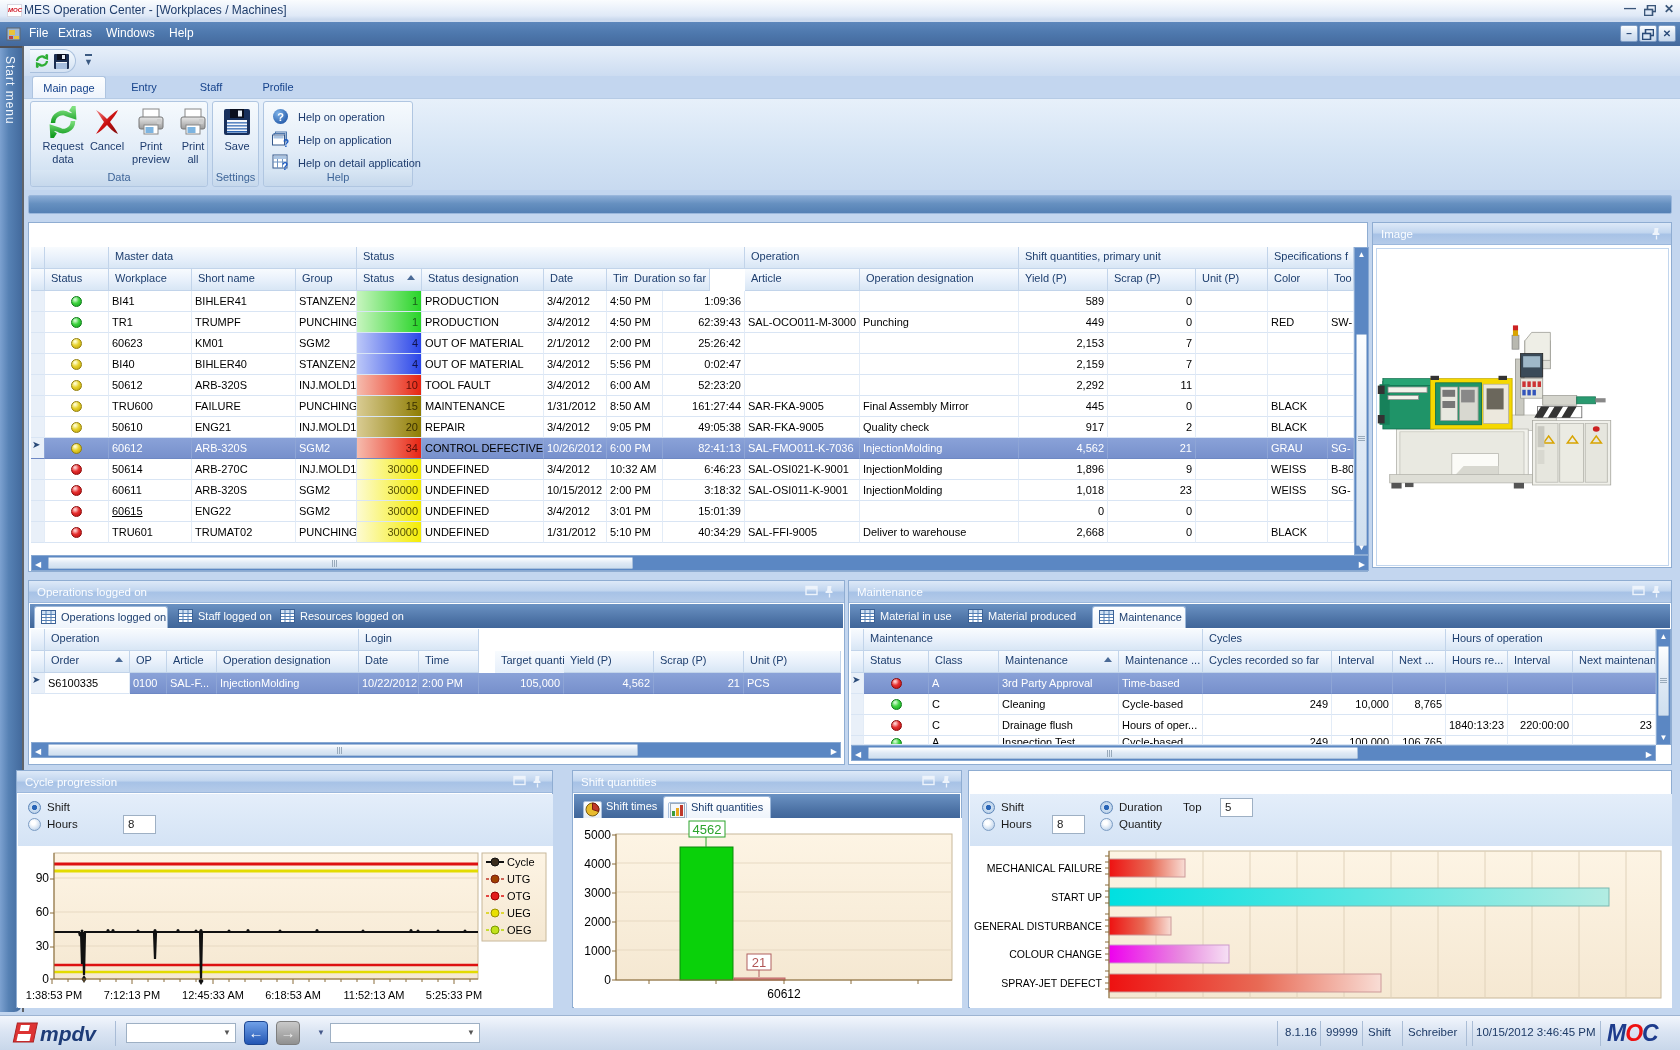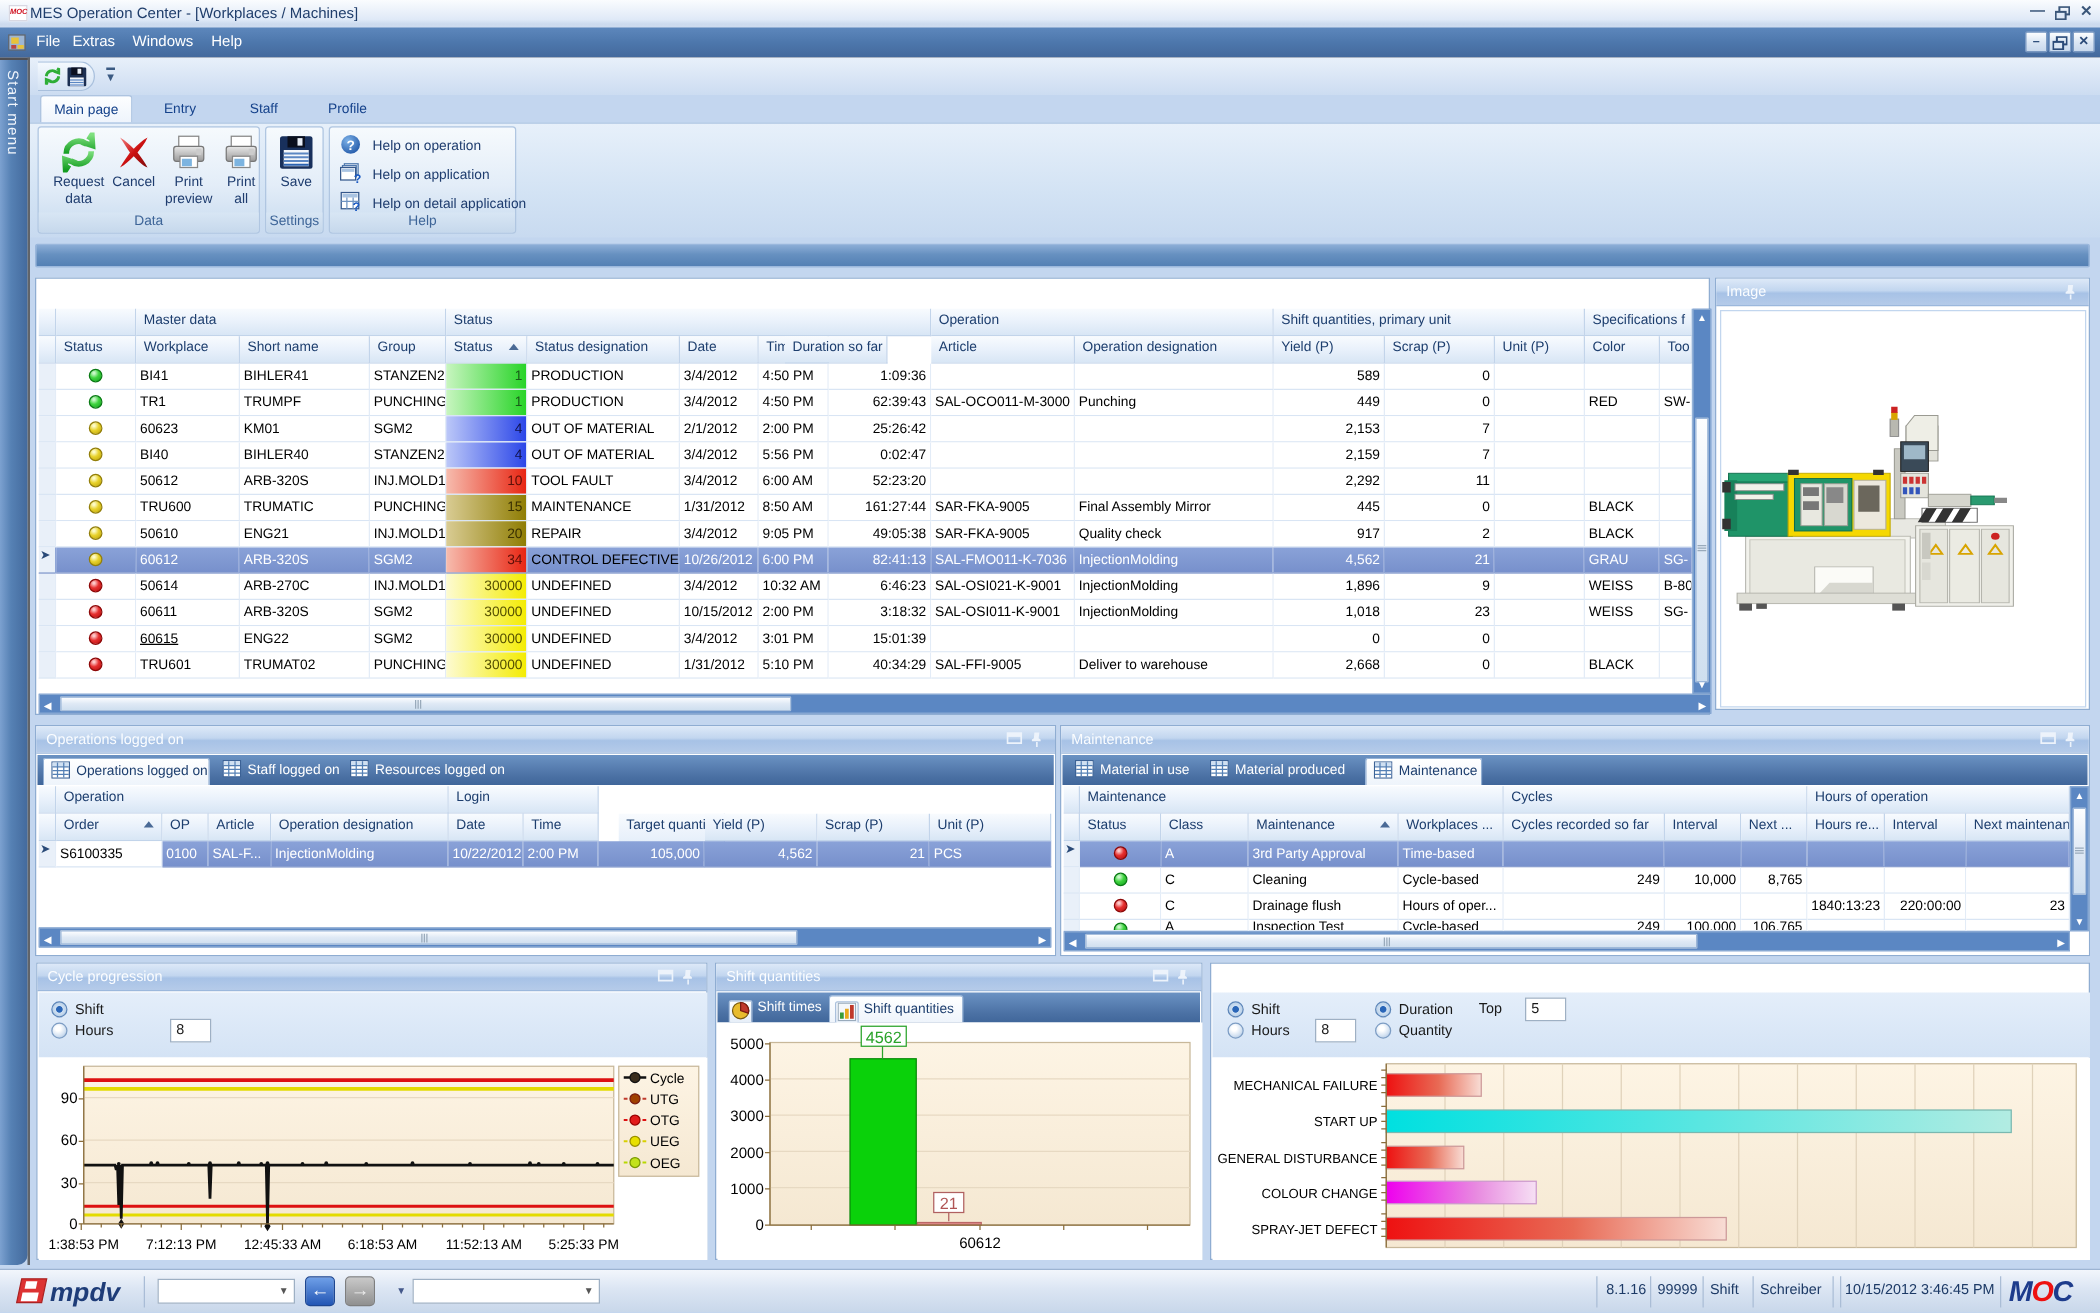--- a/index.html
+++ b/index.html
@@ -427,21 +427,21 @@
 <div class="gcell" style="left:714px;top:128px;width:115px;height:21px;"></div>
 <div class="gcell" style="left:829px;top:128px;width:159px;height:21px;"></div>
 <div class="gcell" style="left:988px;top:128px;width:89px;height:21px;text-align:right;">2,292</div>
 <div class="gcell" style="left:1077px;top:128px;width:88px;height:21px;text-align:right;">11</div>
 <div class="gcell" style="left:1165px;top:128px;width:72px;height:21px;"></div>
 <div class="gcell" style="left:1237px;top:128px;width:60px;height:21px;"></div>
 <div class="gcell" style="left:1297px;top:128px;width:26px;height:21px;"></div>
 <div class="gcell" style="left:0px;top:149px;width:14px;height:21px;padding:0 1px;background:#e9f0f9;"></div>
 <div class="gcell" style="left:14px;top:149px;width:64px;height:21px;text-align:center;padding:0;"><span class="led ledy"></span></div>
 <div class="gcell" style="left:78px;top:149px;width:83px;height:21px;">TRU600</div>
-<div class="gcell" style="left:161px;top:149px;width:104px;height:21px;">TRUMATIC</div>
+<div class="gcell" style="left:161px;top:149px;width:104px;height:21px;">FAILURE</div>
 <div class="gcell" style="left:265px;top:149px;width:61px;height:21px;">PUNCHING</div>
 <div class="gcell" style="left:326px;top:149px;width:65px;height:21px;background:linear-gradient(90deg,#d9cc94,#8f7d04);color:#3a3102;text-align:right;">15</div>
 <div class="gcell" style="left:391px;top:149px;width:122px;height:21px;">MAINTENANCE</div>
 <div class="gcell" style="left:513px;top:149px;width:63px;height:21px;">1/31/2012</div>
 <div class="gcell" style="left:576px;top:149px;width:56px;height:21px;">8:50 AM</div>
 <div class="gcell" style="left:632px;top:149px;width:82px;height:21px;text-align:right;">161:27:44</div>
 <div class="gcell" style="left:714px;top:149px;width:115px;height:21px;">SAR-FKA-9005</div>
 <div class="gcell" style="left:829px;top:149px;width:159px;height:21px;">Final Assembly Mirror</div>
 <div class="gcell" style="left:988px;top:149px;width:89px;height:21px;text-align:right;">445</div>
 <div class="gcell" style="left:1077px;top:149px;width:88px;height:21px;text-align:right;">0</div>
@@ -830,21 +830,21 @@
         <span>Status</span>
       </div>
 <div class="ghead" style="left:78px;top:22px;width:70px;height:22px;">
         <span>Class</span>
       </div>
 <div class="ghead" style="left:148px;top:22px;width:120px;height:22px;">
         <span>Maintenance</span>
         <i style="position:absolute;right:6px;top:6px;border:4px solid transparent;border-bottom:5px solid #4a6a96;border-top:none;"></i>
       </div>
 <div class="ghead" style="left:268px;top:22px;width:84px;height:22px;">
-        <span>Workplaces ...</span>
+        <span>Maintenance ...</span>
       </div>
 <div class="ghead" style="left:352px;top:22px;width:129px;height:22px;">
         <span>Cycles recorded so far</span>
       </div>
 <div class="ghead" style="left:481px;top:22px;width:61px;height:22px;">
         <span>Interval</span>
       </div>
 <div class="ghead" style="left:542px;top:22px;width:53px;height:22px;">
         <span>Next ...</span>
       </div>
@@ -909,21 +909,21 @@
 </div>
 <div class="hscroll" style="left:0px;top:116px;width:805px;">
 <div class="sarr" style="left:3px;top:4px;">◀</div>
 <div class="sthumb" style="left:16px;top:1px;width:490px;height:12px;"></div>
 <div style="position:absolute;left:255px;top:4px;width:1px;height:7px;background:#9ab;box-shadow:2px 0 #9ab,4px 0 #9ab;"></div>
 <div class="sarr" style="right:3px;top:4px;">▶</div>
 </div>
 </div>
 </div>
 
-<div class="panel" id="cpanel" style="left:29px; top:770px; width:537px; height:238px;padding-left:31px;">
+<div class="panel" id="cpanel" style="left:16px; top:770px; width:537px; height:238px;padding-left:31px;">
  <div class="phead">
       <span class="ptitle">Cycle progression</span>
   <span class="minb" style="right:26px;"><svg width="13" height="11" viewBox="0 0 13 11">
           <rect x="1" y="1.5" width="11" height="8" fill="none" stroke="#edf3fb" stroke-width="1.4"></rect>
           <rect x="1" y="1.5" width="11" height="3" fill="#edf3fb"></rect>
         </svg></span>
       <span class="pin" style="right:8px;"><svg width="11" height="13" viewBox="0 0 11 13">
           <path d="M3.5,1 h4 l-0.6,4.5 1.6,1 v1.5 h-7 v-1.5 l1.6,-1 z" fill="#edf3fb"></path>
           <line x1="5.5" y1="8.5" x2="5.5" y2="12.5" stroke="#edf3fb" stroke-width="1.3"></line>
         </svg></span>

